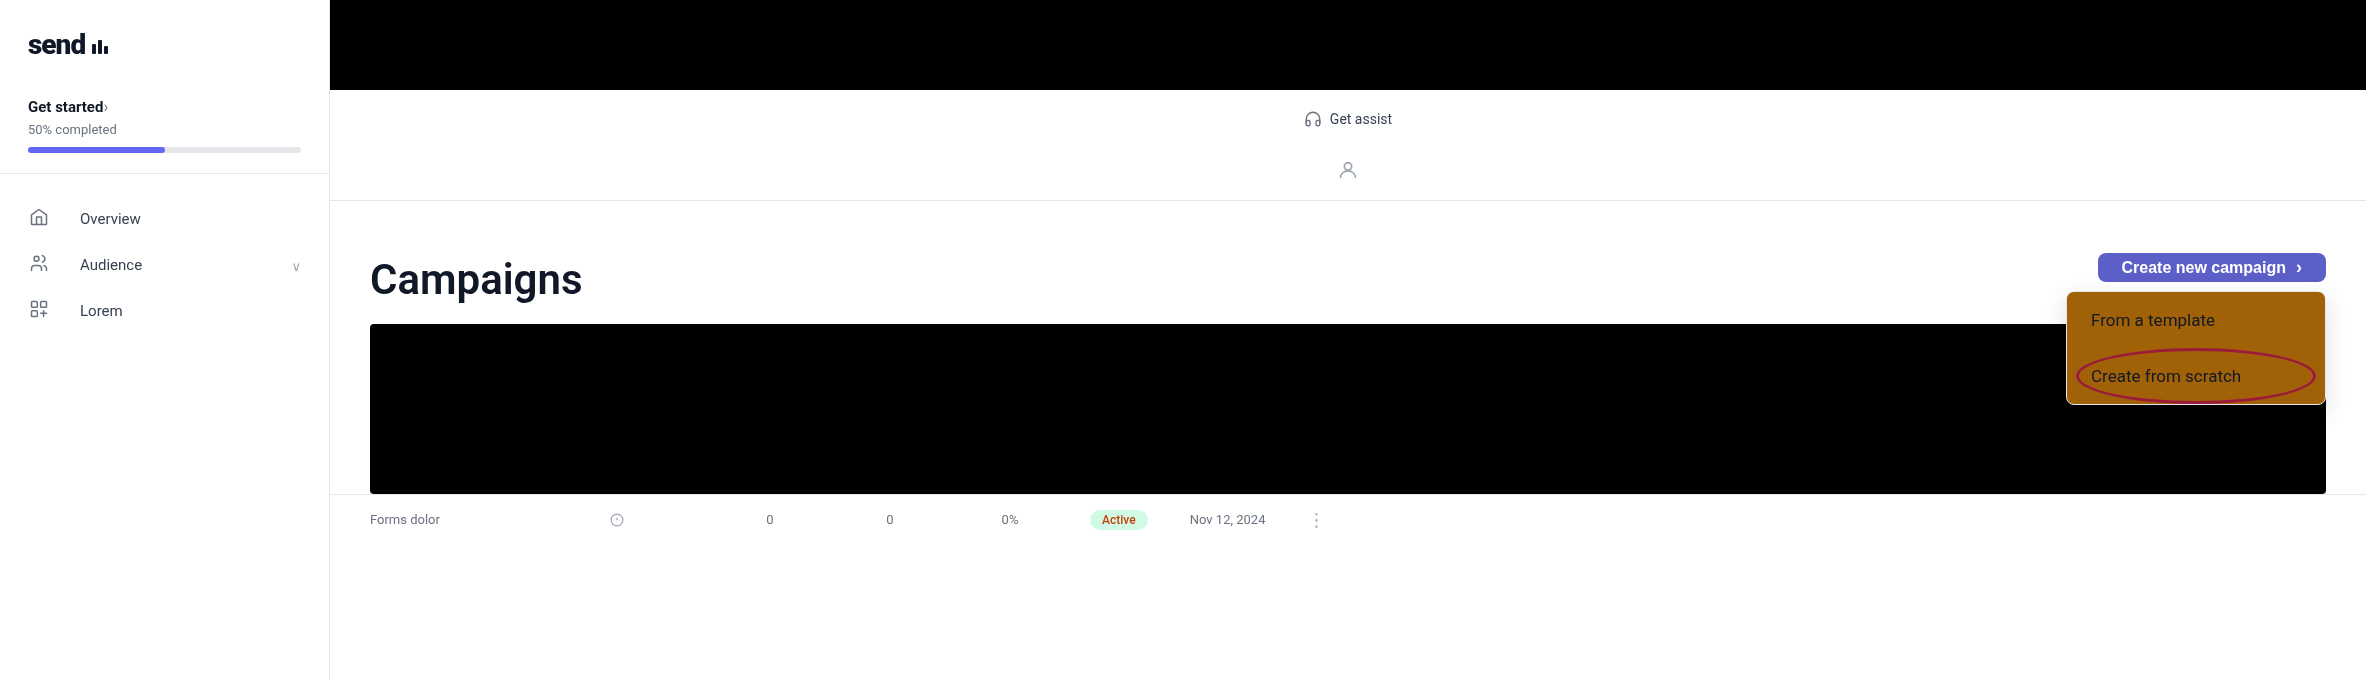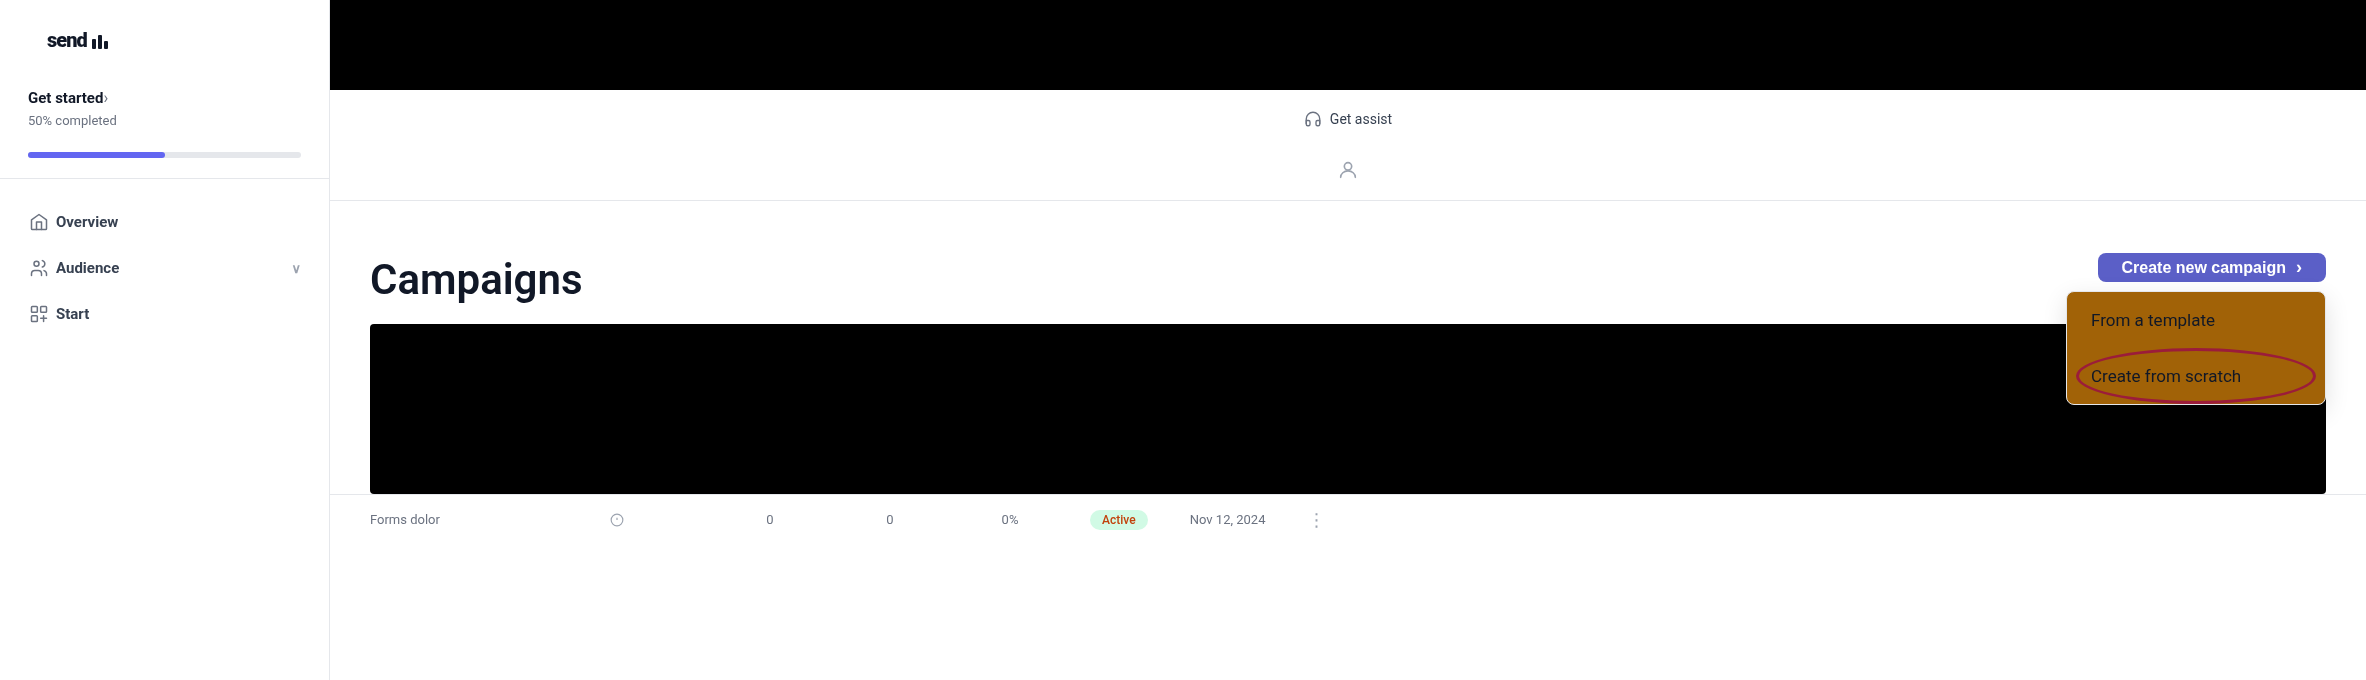--- a/index.html
+++ b/index.html
@@ -47,21 +47,21 @@
 
     .chevron-right {
       color: #6b7280;
       font-size: 16px;
       cursor: pointer;
     }
 
     .get-started-subtitle {
       font-size: 13px;
       color: #6b7280;
-      margin-bottom: 24px;
+      margin-bottom: 10px;
     }
 
     .progress-bar-container {
       height: 6px;
       background: #e5e7eb;
       border-radius: 3px;
       width: 100%;
     }
 
     .progress-bar-fill {
@@ -70,27 +70,27 @@
       border-radius: 3px;
     }
 
     .sidebar-nav {
       padding: 20px 0;
       flex: 1;
     }
 
     .nav-item {
       display: flex;
-      align-items: center;
-      gap: 6px;
+      align-items: flex-end;
+      gap: 30px;
       padding: 12px 28px;
       cursor: pointer;
       color: #374151;
       font-size: 15px;
-      font-weight: 700;
+      font-weight: 400;
       transition: background 0.15s;
     }
 
     .nav-item-icon {
       width: 22px;
       height: 22px;
       display: flex;
       align-items: center;
       justify-content: center;
       color: #6b7280;
@@ -264,21 +264,21 @@
     svg {
       display: block;
     }
   </style>
 </head>
 <body>
 
 <div class="sidebar">
 
   <div class="sidebar-logo">
-    <span style="font-size:20px;font-weight:900;color:#111827;letter-spacing:-1px;margin-left:19px;">
+    <span style="font-size:28px;font-weight:900;color:#111827;letter-spacing:-1px;">
       send
       <span style="display:inline-flex;align-items:flex-end;gap:2px;margin-left:1px;vertical-align:middle;">
         <span style="display:inline-block;width:4px;height:10px;background:#111827;border-radius:1px;"></span>
         <span style="display:inline-block;width:4px;height:14px;background:#111827;border-radius:1px;"></span>
         <span style="display:inline-block;width:4px;height:8px;background:#111827;border-radius:1px;"></span>
       </span>
     </span>
   </div>
 
   <div class="get-started-section">
@@ -319,21 +319,21 @@
 
     <div class="nav-item">
       <span class="nav-item-icon">
         <svg width="20" height="20" viewBox="0 0 24 24" fill="none" stroke="#6b7280" stroke-width="1.8" stroke-linecap="round" stroke-linejoin="round">
           <rect x="3" y="3" width="7" height="7" rx="1"></rect>
           <rect x="14" y="3" width="7" height="7" rx="1"></rect>
           <rect x="3" y="14" width="7" height="7" rx="1"></rect>
           <path d="M14 17h7M17.5 14v7"></path>
         </svg>
       </span>
-      <span class="nav-item-label">Start</span>
+      <span class="nav-item-label">Lorem</span>
     </div>
 
   </nav>
 </div>
 
 <div class="main-content">
 
   <div class="top-black-banner"></div>
 
   <div class="header-bar">

